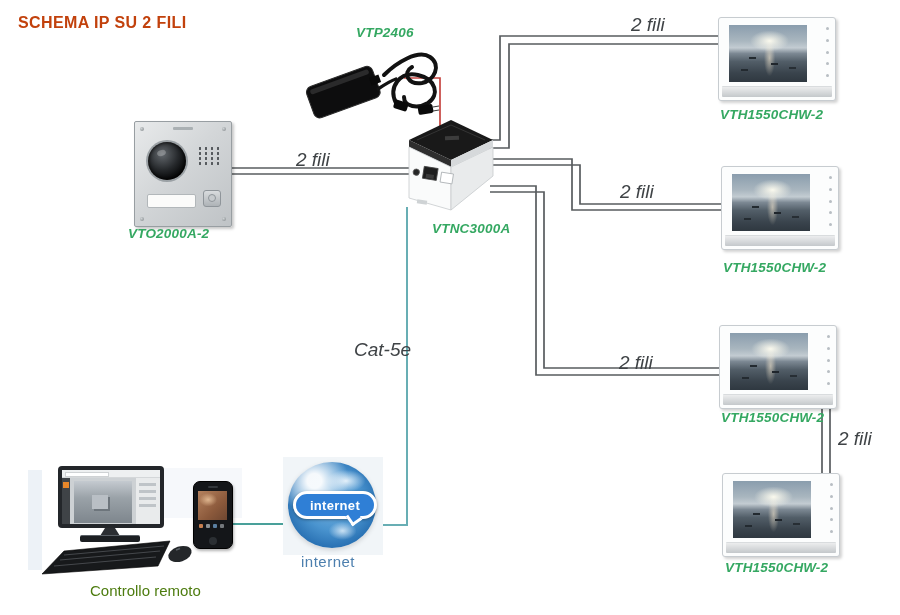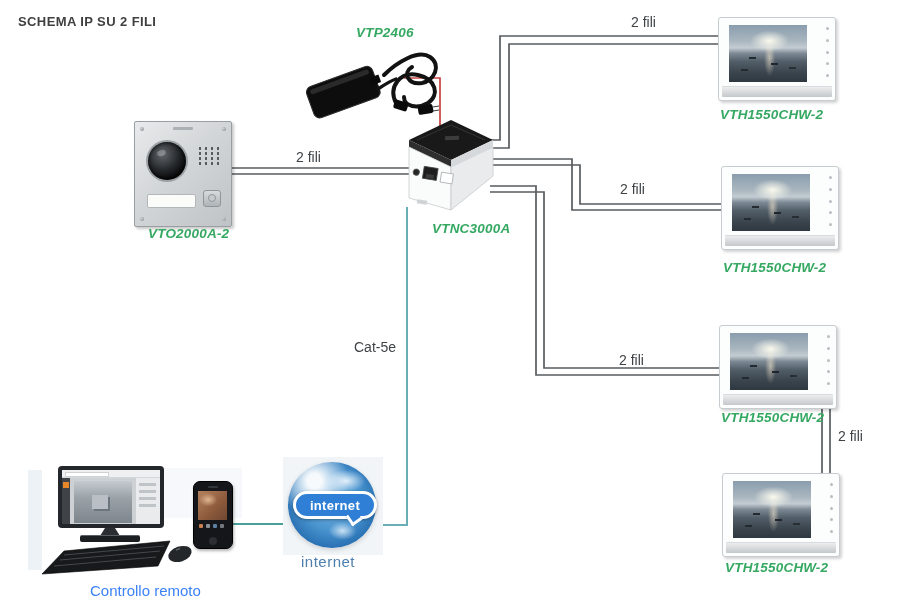--- a/index.html
+++ b/index.html
@@ -3,28 +3,28 @@
 <meta charset="utf-8">
 <style>
   html,body{margin:0;padding:0;background:#ffffff;}
   #canvas{
     position:relative;width:900px;height:615px;background:#ffffff;overflow:hidden;
     font-family:"Liberation Sans", sans-serif;
   }
   .abs{position:absolute;}
   
   .title{
-    left:18px;top:14px;font-size:13px;font-weight:bold;letter-spacing:.4px;color:#404040;
+    left:18px;top:14px;font-size:16px;font-weight:bold;letter-spacing:.4px;color:#c2410c;
   }
   .green-label{
     color:#35a862;font-size:13.5px;font-weight:bold;font-style:italic;letter-spacing:.2px;
     white-space:nowrap;
   }
-  .wire-label{color:#3f4346;font-size:14px;white-space:nowrap;}
-  .dark-label{color:#3b82f6;font-size:15px;white-space:nowrap;}
+  .wire-label{color:#3f4346;font-size:19px;white-space:nowrap;font-style:italic;}
+  .dark-label{color:#4d7c0f;font-size:15px;white-space:nowrap;}
   .internet-caption{color:#4c7fae;font-size:15px;letter-spacing:.5px;}
   
   .ghost{background:rgba(196,212,228,0.30);}
   
   .vth{width:116px;height:82px;background:#fcfdfd;border:1px solid #c7ccd0;border-radius:3px;
        box-shadow:2px 2px 3px rgba(0,0,0,0.18);}
   .vth-screen{position:absolute;left:10px;top:7px;width:78px;height:57px;
     background:
       radial-gradient(ellipse 26px 14px at 52% 28%, rgba(255,253,240,.95), rgba(255,253,240,0) 75%),
       radial-gradient(ellipse 8px 26px at 52% 58%, rgba(255,240,214,.55), rgba(255,240,214,0) 70%),
@@ -155,21 +155,21 @@
     <span class="screw" style="left:5px;top:5px"></span>
     <span class="screw" style="right:5px;top:5px"></span>
     <span class="screw" style="left:5px;bottom:5px"></span>
     <span class="screw" style="right:5px;bottom:5px"></span>
     <div class="vto-logo"></div>
     <div class="vto-cam"></div>
     <div class="vto-grille"></div>
     <div class="vto-plate"></div>
     <div class="vto-btn"></div>
   </div>
-  <div class="abs green-label" style="left:148px;top:226px">VTO2000A-2</div>
+  <div class="abs green-label" style="left:128px;top:226px">VTO2000A-2</div>
 
   <svg class="abs" style="left:403px;top:112px" width="96" height="102">
 
     <polygon points="6,28 48,8 90,28 48,48" fill="#191919"></polygon>
     <polyline points="14,28 48,13 82,28" fill="none" stroke="#343434" stroke-width="1"></polyline>
     <rect x="42" y="24" width="14" height="4" fill="#3c3c3c" transform="rotate(-2 49 26)"></rect>
     <polygon points="6,28 48,48 48,55 6,35" fill="#2e2e2e"></polygon>
 
     <polygon points="6,35 48,55 48,98 6,86" fill="#fafbfb" stroke="#c6cacd" stroke-width="0.8"></polygon>
 

